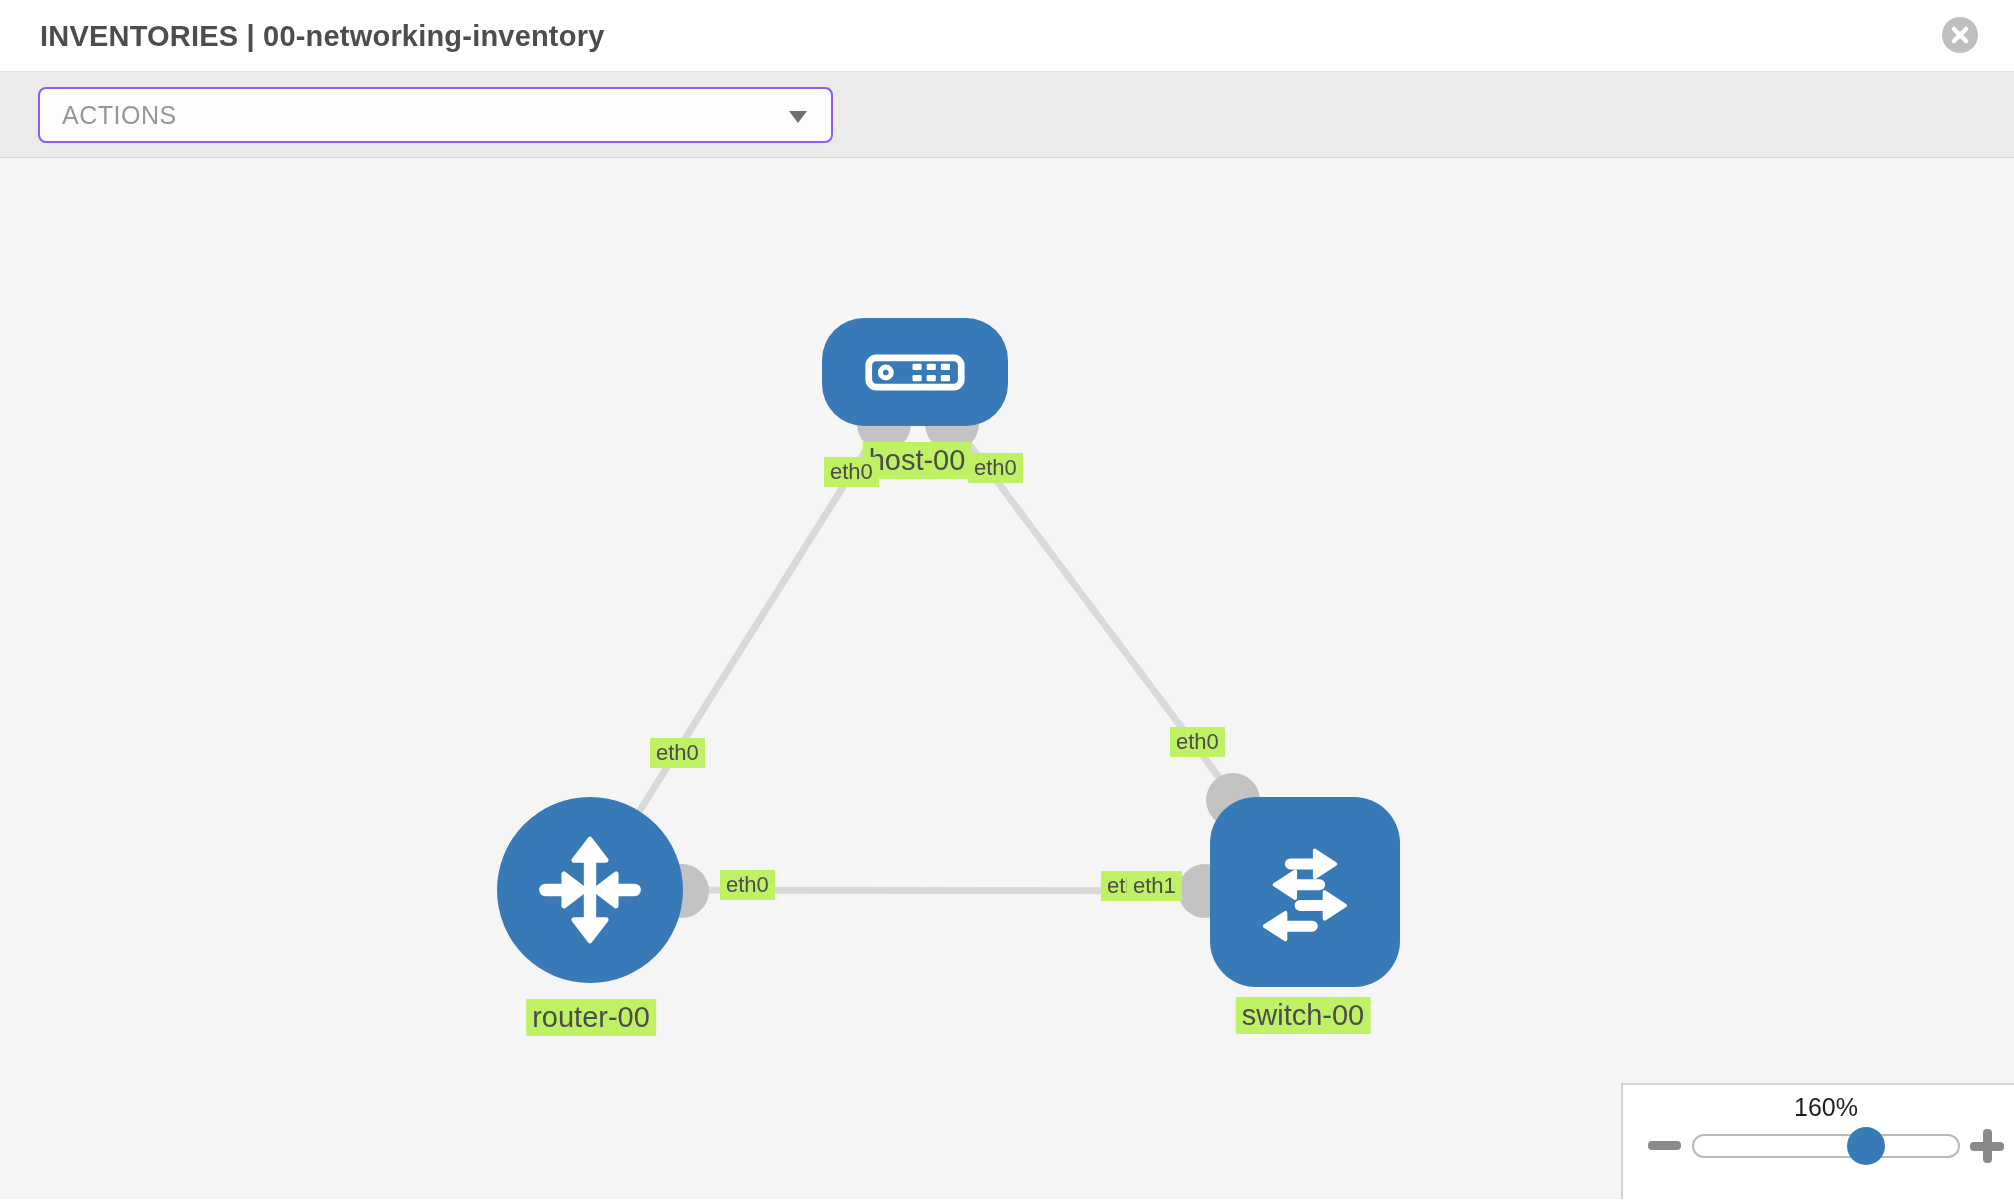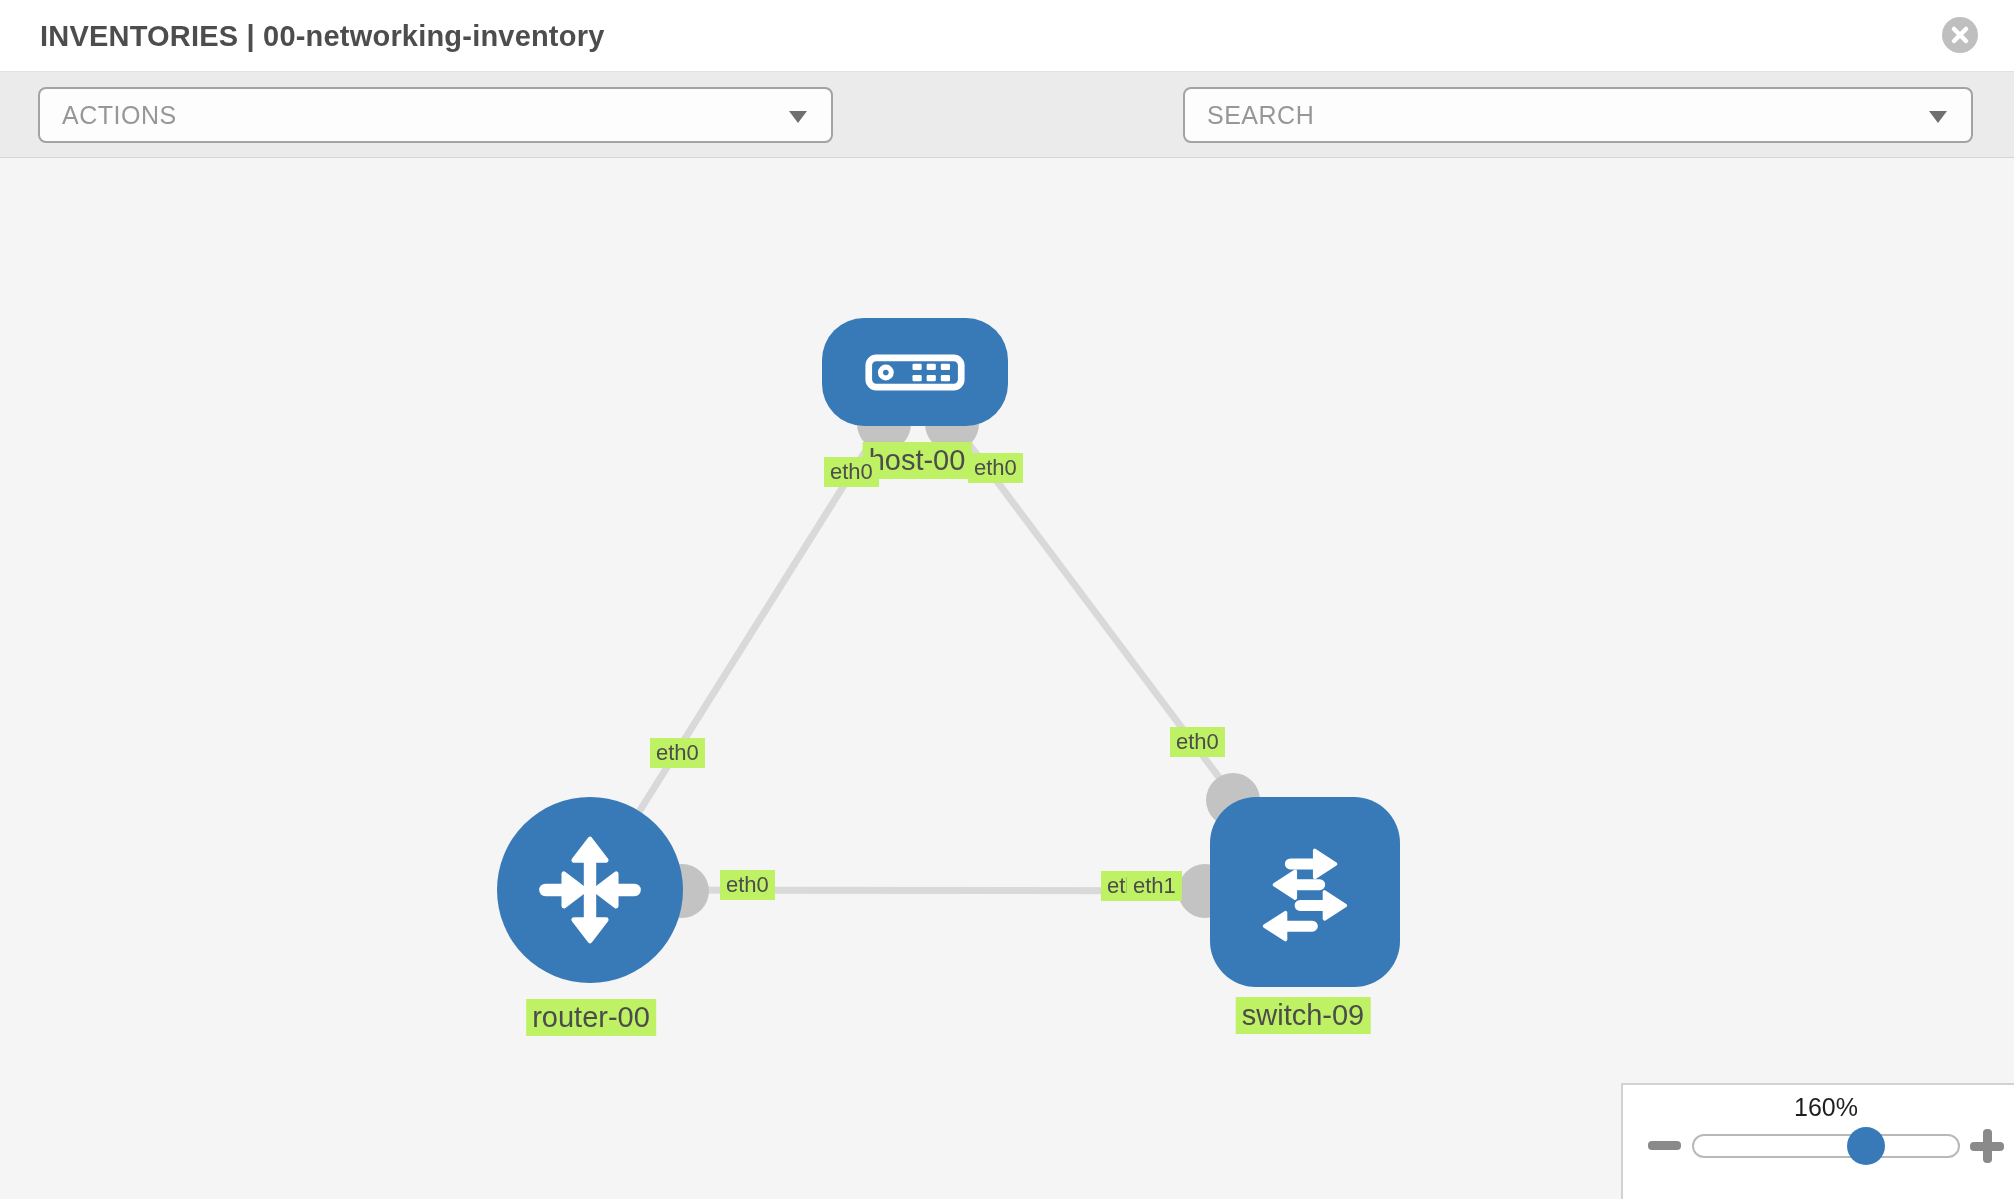--- a/index.html
+++ b/index.html
@@ -11,21 +11,21 @@
   .topbar { position:relative; height:72px; background:#ffffff; border-bottom:1px solid #e2e2e2; }
   .topbar-title { position:absolute; left:40px; top:0; height:72px; line-height:72px;
                   font-size:29px; font-weight:bold; color:#4d4d4d; letter-spacing:0.2px;text-align:center; }
   .close-btn { position:absolute; left:1942px; top:17px; width:36px; height:36px;
                background:#bfbfbf; border-radius:50%; cursor:pointer;
                display:flex; align-items:center; justify-content:center; }
 
   
   .toolbar { position:relative; height:86px; background:#ebebeb; border-bottom:1px solid #d6d6d6; }
   .select-box { position:absolute; top:15px; height:56px; background:#fdfdfd;
-                border:2px solid #a3a3a3; border-radius:8px; cursor:pointer;padding-left:28px; }
+                border:2px solid #8b5cf6; border-radius:8px; cursor:pointer;padding-left:28px; }
   .select-box .select-label { position:absolute; left:22px; top:0; height:52px; line-height:52px;
                 font-size:25px; color:#979797; letter-spacing:0.5px; }
   .caret { position:absolute; right:24px; top:22px; width:0; height:0;
            border-left:9px solid transparent; border-right:9px solid transparent;
            border-top:12px solid #6f6f6f; }
   .actions-select { left:38px;  width:795px; }
   .search-select  { left:1183px; width:790px; }
   .tool-icon { position:absolute; top:96px; width:38px; height:38px; cursor:pointer; }
   .tool-icon svg { width:38px; height:38px; fill:#868c92; }
   .wrench-btn { left:1048px; }
@@ -103,24 +103,20 @@
     </div>
 
     <div class="tool-icon key-btn">
       <svg viewBox="0 0 512 512">
         <g transform="scale(-1,1) translate(-512,0)">
           <path d="M512 176.001C512 273.203 433.202 352 336 352c-11.22 0-22.19-1.062-32.827-3.069l-24.012 27.014A23.999 23.999 0 0 1 261.223 384H224v40c0 13.255-10.745 24-24 24h-40v40c0 13.255-10.745 24-24 24H24c-13.255 0-24-10.745-24-24v-78.059c0-6.365 2.529-12.47 7.029-16.971l161.802-161.802C163.108 213.814 160 195.271 160 176 160 78.798 238.797.001 335.999 0 433.488-.001 512 78.511 512 176.001zM336 128c0 26.51 21.49 48 48 48s48-21.49 48-48-21.49-48-48-48-48 21.49-48 48z"></path>
         </g>
       </svg>
     </div>
 
-    <div class="select-box search-select">
-      <span class="select-label">SEARCH</span>
-      <span class="caret"></span>
-    </div>
   </div>
 
   <div class="canvas">
 
     <svg class="links-svg">
       <line class="link-line" x1="915" y1="214" x2="590" y2="732"></line>
       <line class="link-line" x1="915" y1="214" x2="1305" y2="734"></line>
       <line class="link-line" x1="590" y1="732" x2="1305" y2="733"></line>
       <circle class="connector" cx="884" cy="266" r="27"></circle>
       <circle class="connector" cx="952" cy="266" r="27"></circle>
@@ -172,21 +168,21 @@
           <path d="M75 27 L58 16 L58 38 Z"></path>
           <path d="M25 44 L42 33 L42 55 Z"></path>
           <path d="M83 61 L66 50 L66 72 Z"></path>
           <path d="M17 78 L34 67 L34 89 Z"></path>
         </g>
       </svg>
     </div>
 
     <span class="chip node-label chip-host-name">host-00</span>
     <span class="chip node-label chip-router-name">router-00</span>
-    <span class="chip node-label chip-switch-name">switch-09</span>
+    <span class="chip node-label chip-switch-name">switch-00</span>
 
     <span class="chip iface-label chip-eth-host-left">eth0</span>
     <span class="chip iface-label chip-eth-host-right">eth0</span>
     <span class="chip iface-label chip-eth-router-top">eth0</span>
     <span class="chip iface-label chip-eth-switch-top">eth0</span>
     <span class="chip iface-label chip-eth-link-west">eth0</span>
     <span class="chip iface-label chip-eth-link-east-hidden">eth1</span>
     <span class="chip iface-label chip-eth-link-east">eth1</span>
 
     <div class="zoom-panel">

